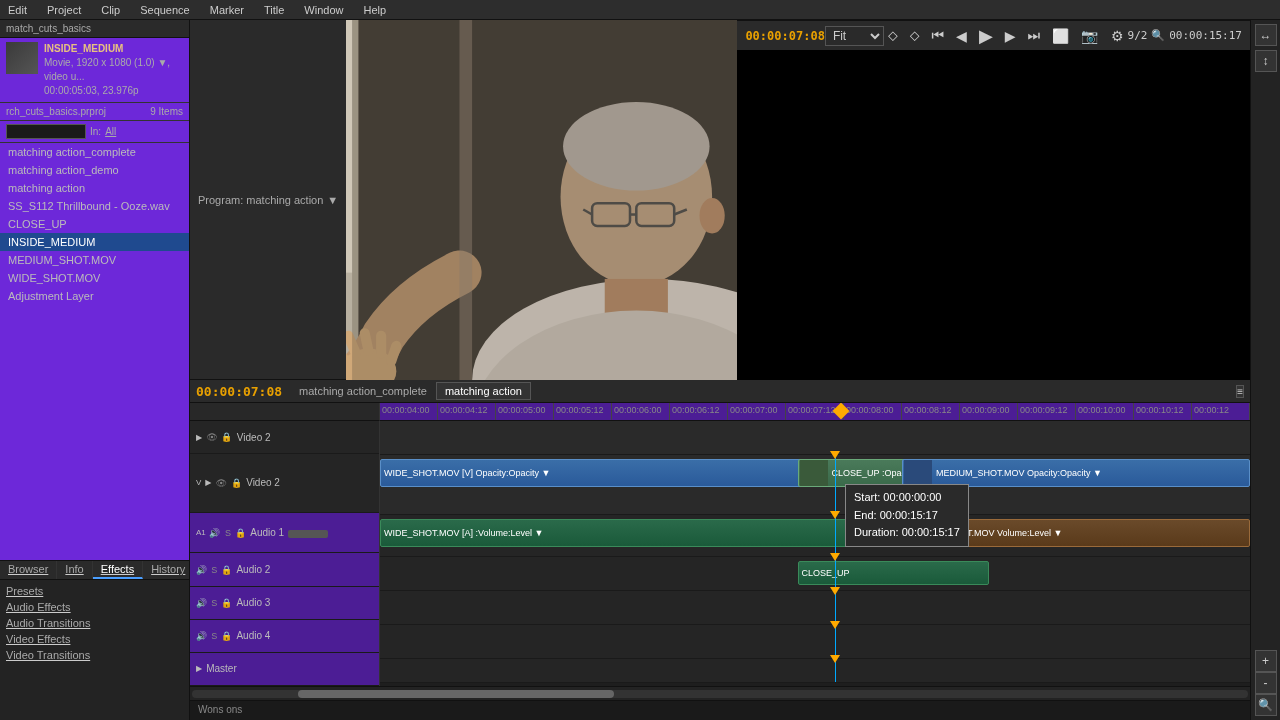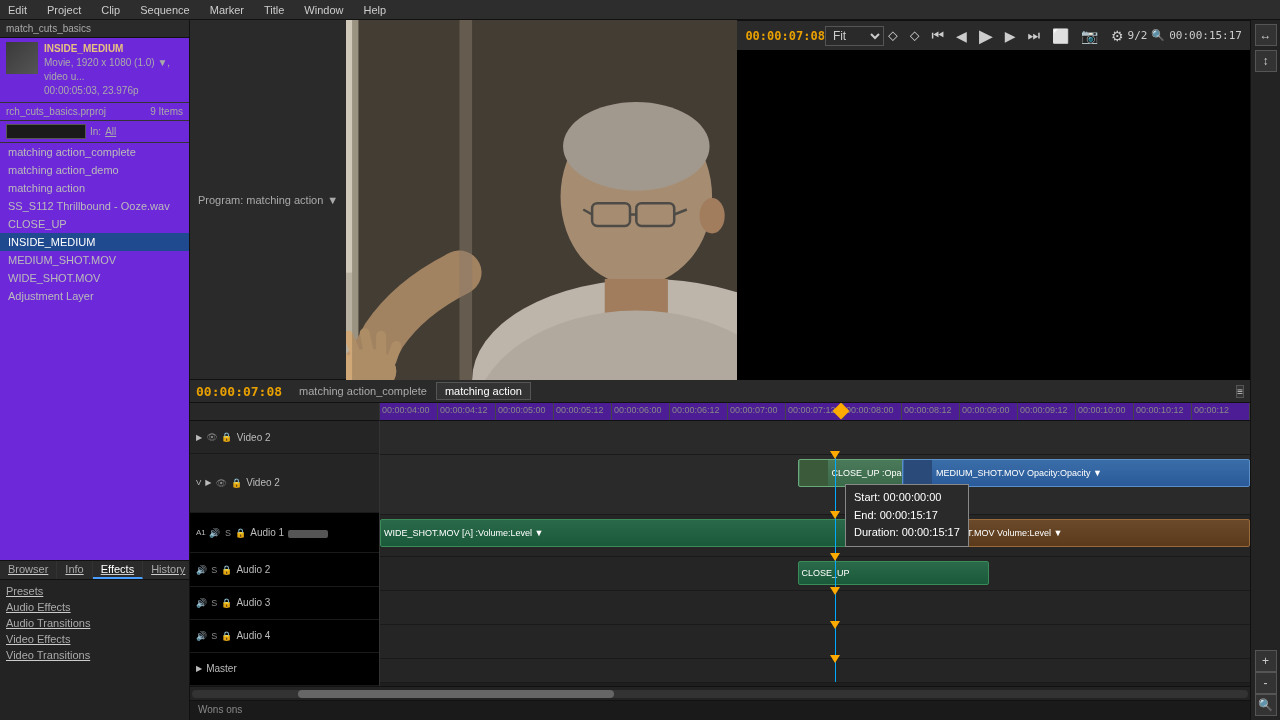--- a/index.html
+++ b/index.html
@@ -296,21 +296,21 @@
       height: 34px;
       display: flex;
       align-items: center;
       padding: 0 6px;
       border-bottom: 1px solid #1a1a1a;
       gap: 4px;
       font-size: 10px;
       color: #bbb;
     }
     .track-label.video { background: #252525; }
-    .track-label.audio { background: #000000; }
+    .track-label.audio { background: #4c1d95; }
     .track-vol-slider {
       background: #555;
       width: 40px; height: 8px;
       border-radius: 2px;
     }
 
     .tracks-content {
       flex: 1;
       position: relative;
       overflow: hidden;
@@ -691,20 +691,23 @@
           </div>
 
           <div class="tracks-content">
 
             <div class="track-row video" style="height:34px;">
               
             </div>
 
             <div class="track-row video" style="height:60px;position:relative;">
 
+              <div class="clip clip-video" style="left:0;width:58%;top:4px;height:28px;">
+                <span class="clip-label">WIDE_SHOT.MOV [V]  Opacity:Opacity ▼</span>
+              </div>
 
               <div class="clip clip-video" style="left:48%;width:14%;top:4px;height:28px;background:linear-gradient(180deg,#4a7a5a,#3a6a4a);border-color:#6aaa7a;">
                 <div class="clip-thumb" style="background:#3a5a3a;width:28px;height:26px;"></div>
                 <span class="clip-label">CLOSE_UP  :Opacity ▼</span>
               </div>
 
               <div class="clip clip-video" style="left:60%;width:40%;top:4px;height:28px;">
                 <div class="clip-thumb" style="background:#2a4a7a;width:28px;height:26px;"></div>
                 <span class="clip-label">MEDIUM_SHOT.MOV  Opacity:Opacity ▼</span>
               </div>

